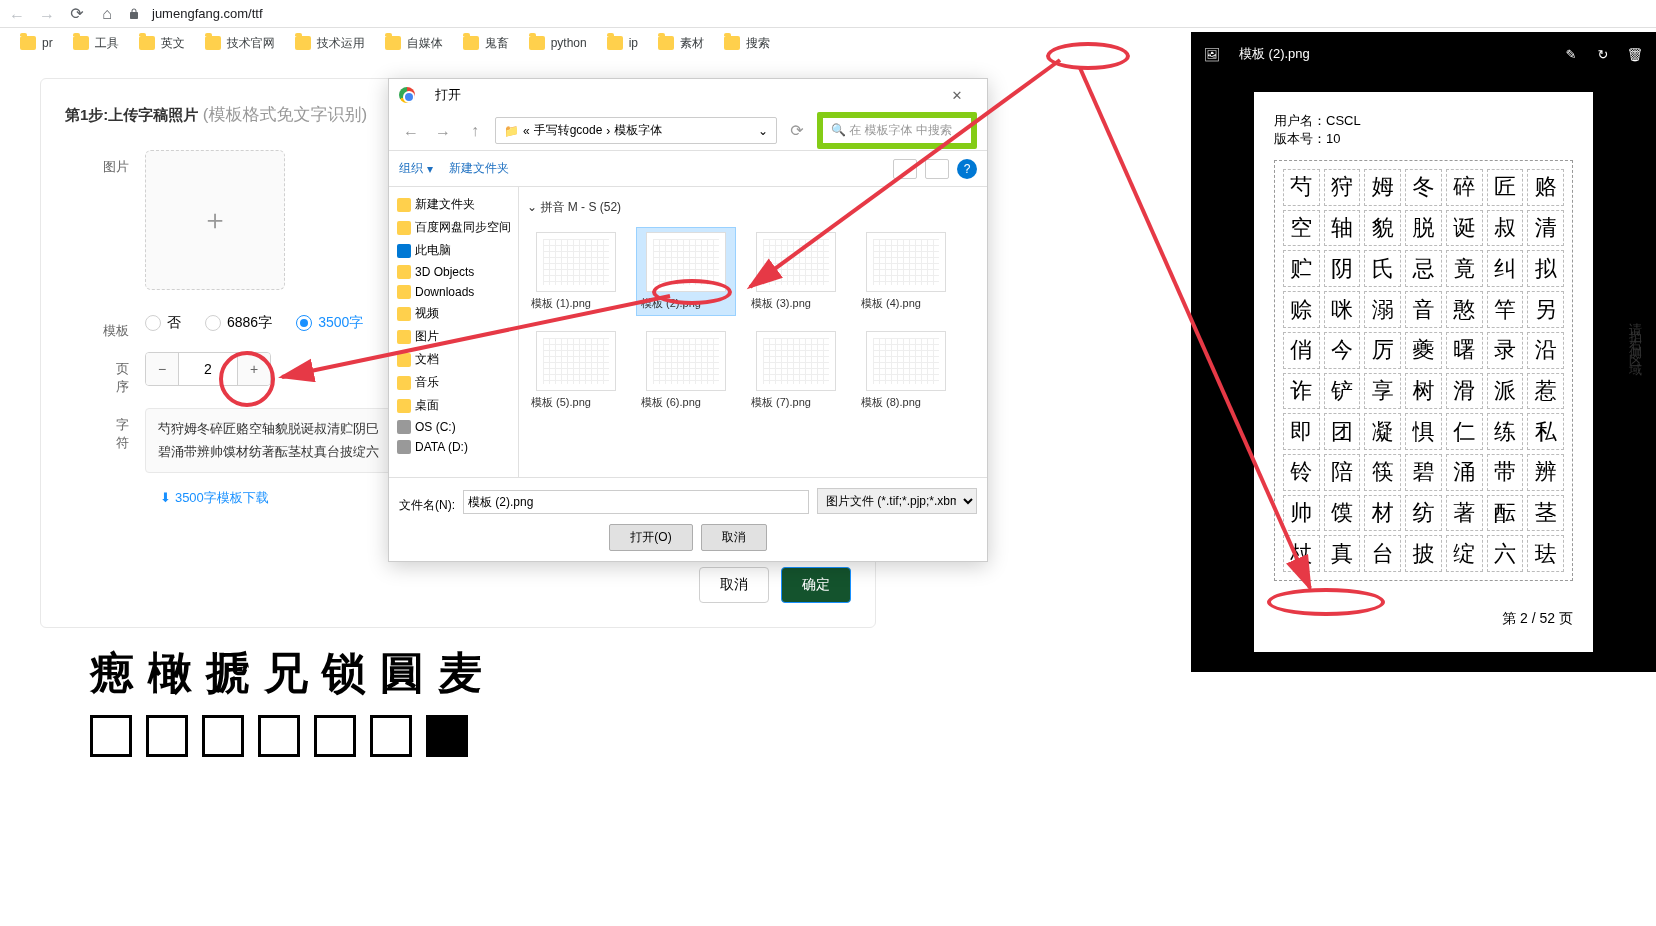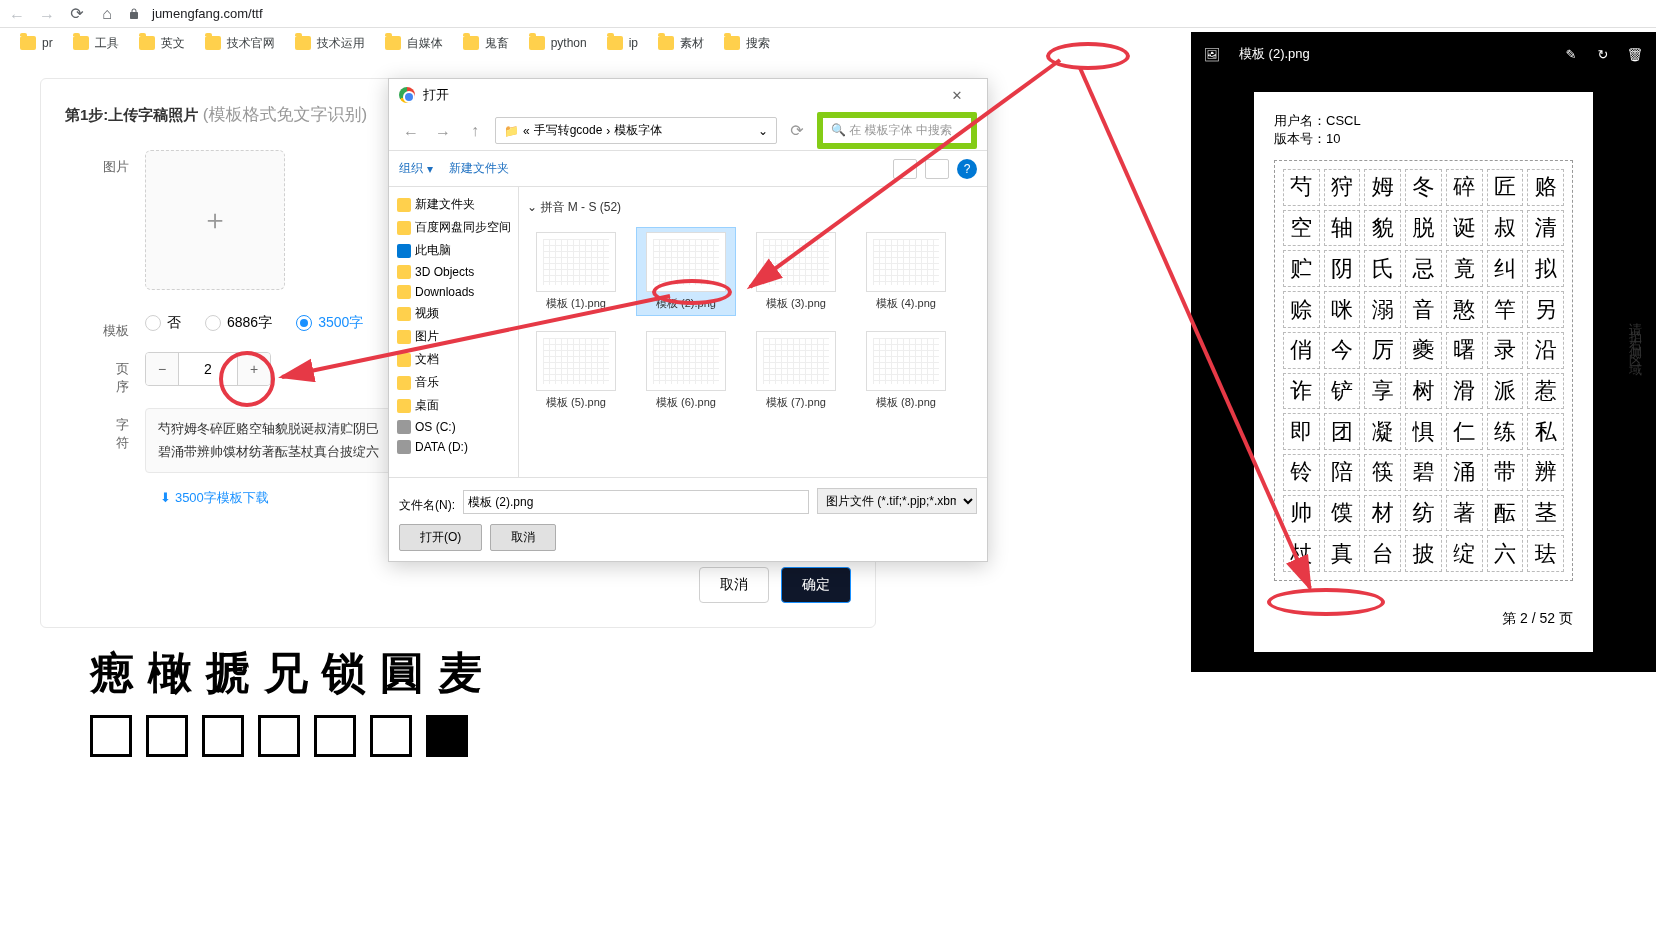--- a/index.html
+++ b/index.html
@@ -34,32 +34,32 @@
 .radio.checked .radio-circle{border-color:#1890ff}
 .radio.checked .radio-circle::after{content:"";position:absolute;top:3px;left:3px;width:8px;height:8px;background:#1890ff;border-radius:50%}
 .radio.checked .radio-label{color:#1890ff}
 .stepper{display:flex;align-items:center;border:1px solid #d0d0d0;border-radius:4px;overflow:hidden}
 .step-btn{width:32px;height:32px;background:#fafafa;border:none;cursor:pointer;color:#666;font-size:14px}
 .step-input{width:60px;height:32px;border:none;border-left:1px solid #d0d0d0;border-right:1px solid #d0d0d0;text-align:center;font-size:14px}
 .char-box{flex:1;padding:8px 12px;border:1px solid #e8e8e8;border-radius:4px;font-size:13px;line-height:1.8;color:#333;background:#fafafa;max-width:400px}
 .link{color:#1890ff;font-size:13px;cursor:pointer;margin-left:95px;margin-top:16px;display:inline-flex;align-items:center;gap:4px}
 .btn-row{display:flex;justify-content:flex-end;gap:12px;margin-top:40px;padding-top:20px}
 .btn{padding:8px 20px;border-radius:4px;font-size:14px;cursor:pointer;border:1px solid #d0d0d0;background:#fff}
-.btn-primary{background:#0f172a;color:#fff;border-color:#1890ff}
+.btn-primary{background:#14532d;color:#fff;border-color:#1890ff}
 
 
 .hw-row{display:flex;gap:14px;margin-top:16px;margin-left:50px}
 .hw-char{font-size:44px;font-family:"KaiTi","楷体",cursive;font-weight:600}
 .sq-row{display:flex;gap:14px;margin-top:12px;margin-left:50px}
 .sq{width:42px;height:42px;border:3px solid #000}
 .sq.filled{background:#000}
 
 
 .dialog{position:absolute;top:78px;left:388px;width:600px;background:#fff;border:1px solid #ccc;box-shadow:0 4px 20px rgba(0,0,0,0.2);z-index:100}
-.dlg-title{height:30px;display:flex;align-items:center;padding:16px 10px;font-size:13px;gap:8px}
+.dlg-title{height:30px;display:flex;align-items:center;padding:16px 10px;font-size:13px;gap:20px}
 .chrome-ico{width:16px;height:16px;background:conic-gradient(#ea4335 0 120deg,#fbbc04 120deg 240deg,#34a853 240deg);border-radius:50%;position:relative}
 .chrome-ico::after{content:"";position:absolute;top:4px;left:4px;width:8px;height:8px;background:#4285f4;border:2px solid #fff;border-radius:50%}
 .dlg-close{margin-left:auto;width:40px;text-align:center;cursor:pointer;color:#666}
 .dlg-nav{height:40px;display:flex;align-items:center;padding:0 10px;gap:8px;border-bottom:1px solid #e0e0e0}
 .dlg-arrow{width:24px;height:24px;color:#999;cursor:pointer;display:flex;align-items:center;justify-content:center}
 .dlg-path{flex:1;display:flex;align-items:center;gap:4px;border:1px solid #ccc;padding:4px 8px;font-size:12px;border-radius:2px}
 .dlg-search{width:160px;border:6px solid #84cc16;padding:4px 8px;font-size:12px;border-radius:2px;color:#999}
 .dlg-toolbar{height:36px;display:flex;align-items:center;padding:0 10px;gap:16px;font-size:12px;color:#1e70c1;border-bottom:1px solid #e0e0e0}
 .dlg-tool{cursor:pointer;display:flex;align-items:center;gap:4px}
 .dlg-tool-r{margin-left:auto;display:flex;gap:8px}
@@ -68,30 +68,30 @@
 .dlg-body{display:flex;height:290px}
 .dlg-tree{width:130px;border-right:1px solid #e0e0e0;padding:6px 4px;font-size:12px;overflow:hidden}
 .tree-item{padding:3px 4px;cursor:pointer;display:flex;align-items:center;gap:4px;white-space:nowrap}
 .tree-ico{width:14px;height:14px;flex-shrink:0}
 .ico-folder{background:#ffd04c;border-radius:2px}
 .ico-pc{background:#0078d4;border-radius:2px}
 .ico-drive{background:#999;border-radius:2px}
 .dlg-files{flex:1;padding:8px;overflow:auto}
 .group-hdr{font-size:12px;color:#333;padding:4px 0;cursor:pointer}
 .file-grid{display:flex;flex-wrap:wrap;gap:12px;padding:8px 0}
-.file-item{width:98px;text-align:center;cursor:pointer;padding:4px}
+.file-item{width:98px;cursor:pointer;padding:4px}
 .file-item.selected{background:#cce8ff;outline:1px solid #99d1ff}
 .file-thumb{width:80px;height:60px;background:#fff;border:1px solid #ddd;margin:0 auto 4px;position:relative}
 .file-thumb::after{content:"";position:absolute;inset:6px;background:repeating-linear-gradient(#eee 0 1px,transparent 1px 6px),repeating-linear-gradient(90deg,#eee 0 1px,transparent 1px 6px)}
 .file-name{font-size:11px;color:#333}
 .dlg-footer{padding:10px;border-top:1px solid #e0e0e0}
 .dlg-fn{display:flex;align-items:flex-end;gap:8px;font-size:12px;margin-bottom:10px}
 .fn-input{flex:1;border:1px solid #ccc;padding:4px;font-size:12px}
 .fn-filter{width:160px;border:1px solid #ccc;padding:4px;font-size:12px}
-.dlg-btns{display:flex;justify-content:flex-start;gap:8px}
+.dlg-btns{display:flex;justify-content:center;gap:8px}
 .dlg-btn{padding:4px 20px;border:1px solid #adadad;background:#e1e1e1;font-size:12px;cursor:pointer;border-radius:2px}
 
 
 .viewer{position:absolute;top:32px;right:0;width:465px;height:640px;background:#000;z-index:50}
 .viewer-bar{height:44px;display:flex;align-items:center;padding:0 12px;gap:12px;color:#fff;font-size:13px}
 .viewer-ico{width:18px;height:18px;cursor:pointer;color:#fff;display:flex;align-items:center;justify-content:center}
 .viewer-title{margin-left:6px}
 .viewer-r{margin-left:auto;display:flex;gap:14px}
 .viewer-content{background:#fff;margin:16px auto;width:339px;height:560px;padding:20px;position:relative}
 .vc-header{font-size:13px;margin-bottom:12px}

